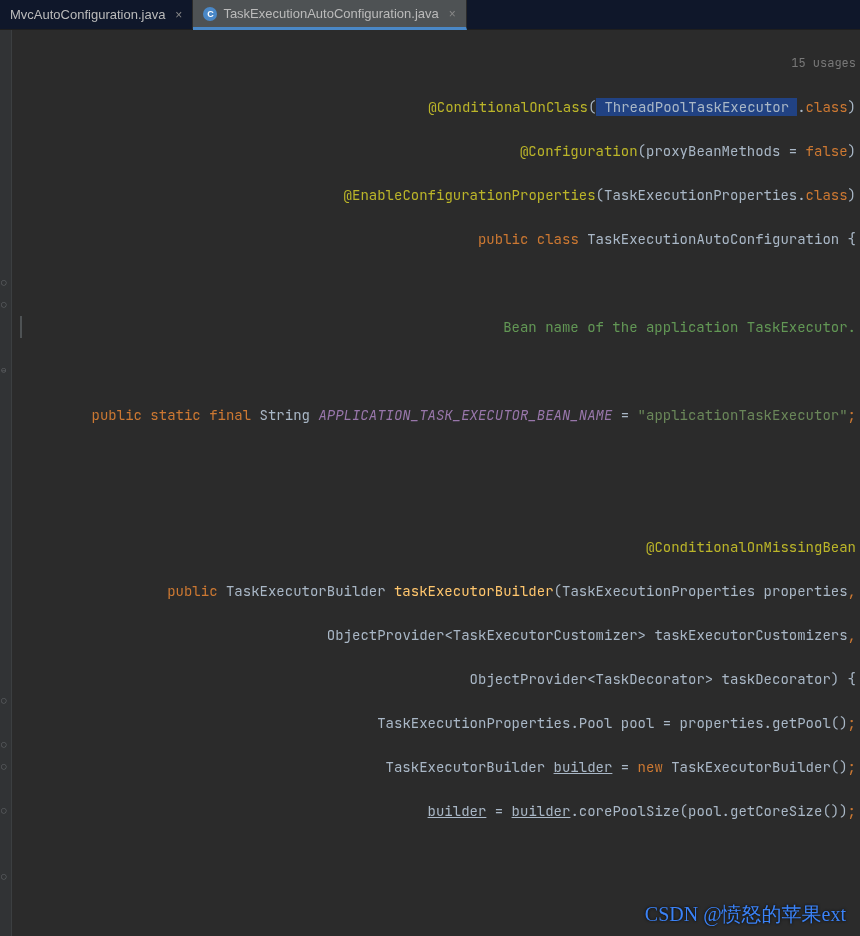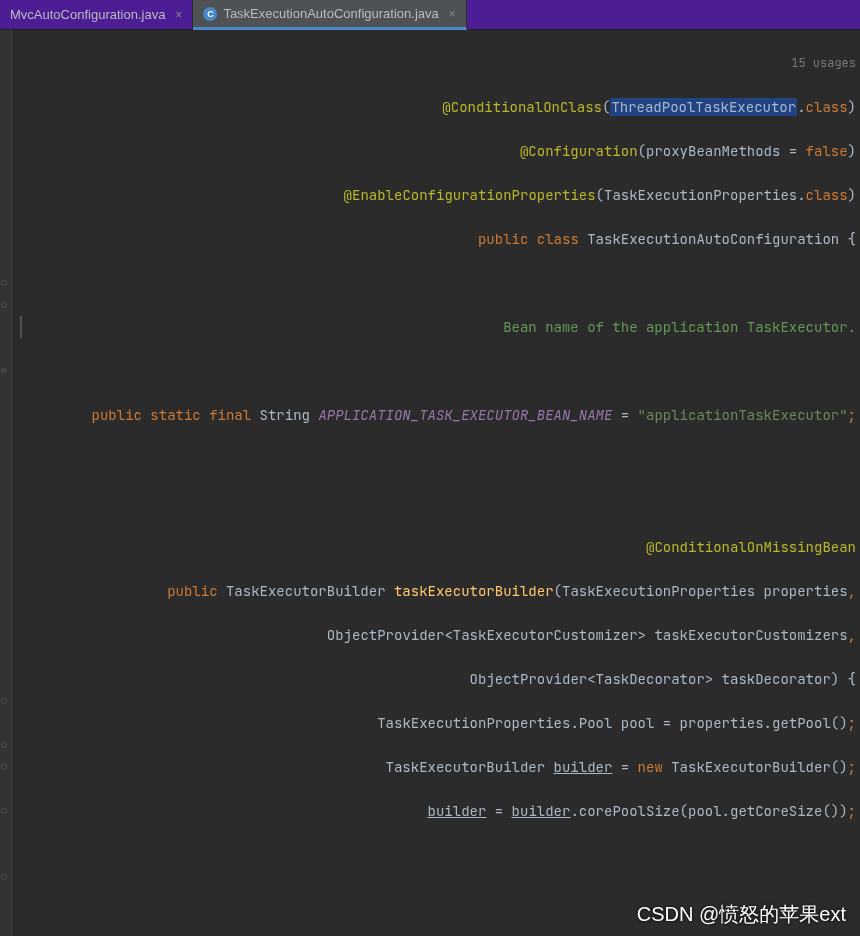--- a/index.html
+++ b/index.html
@@ -9,21 +9,21 @@
     height: 936px;
     background: #2b2b2b;
     font-family: "JetBrains Mono", Consolas, monospace;
     font-size: 14px;
     overflow: hidden;
     position: relative;
   }
   .tabbar {
     display: flex;
     height: 30px;
-    background: #4c1d95;
+    background: #0f172a;
     border-bottom: 1px solid #1e1e1e;
   }
   .tab {
     display: flex;
     align-items: center;
     padding: 0 10px;
     gap: 6px;
     border-right: 1px solid #2b2b2b;
     color: #bbbbbb;
     font-size: 13px;
@@ -64,26 +64,26 @@
   .kw { color: #cc7832; }
   .method { color: #ffc66d; }
   .str { color: #6a8759; }
   .comma { color: #cc7832; }
   .cst { color: #9876aa; font-style: italic; }
   .plain { color: #a9b7c6; }
   .paren { color: #a9b7c6; }
   .under { text-decoration: underline; }
   .doc { color:#629755; }
   .doclink { color:#629755; }
-  .hilite { background:#214283; color:#a9b7c6; padding:0 1px;}
+  .hilite { background:#214283; color:#a9b7c6; padding:0 8px;}
   .line { display:block; height:22px;text-align:right; }
   .line.doc-line { padding-left:24px; border-left:2px solid #4e5254; margin-left:4px;}
   .watermark {
     position:absolute; bottom:8px; right:14px;
-    color:#ffffff; font-family:Liberation Sans, sans-serif; font-size:20px;
+    color:#3b82f6; font-family:Liberation Serif, serif; font-size:20px;
     text-shadow:0 0 3px #000;
   }
 </style>
 </head>
 <body>
 
 <div class="tabbar">
   <div class="tab">
     <span>MvcAutoConfiguration.java</span>
     <span class="close">×</span>

